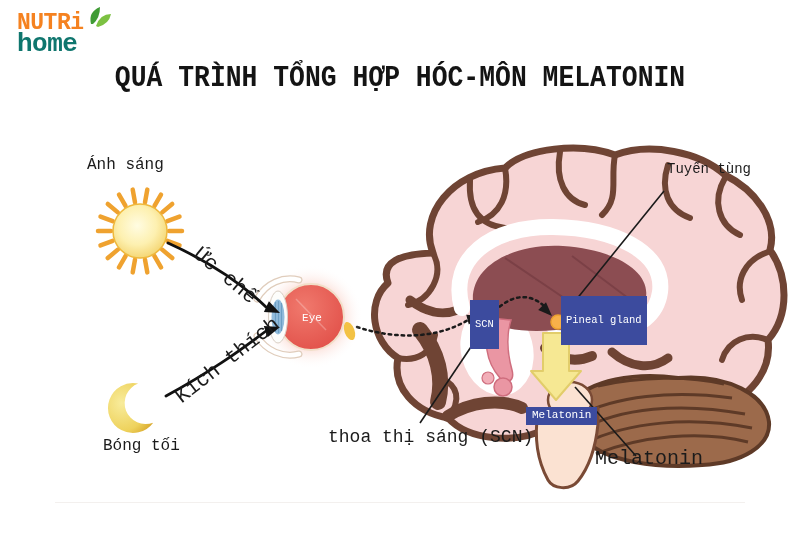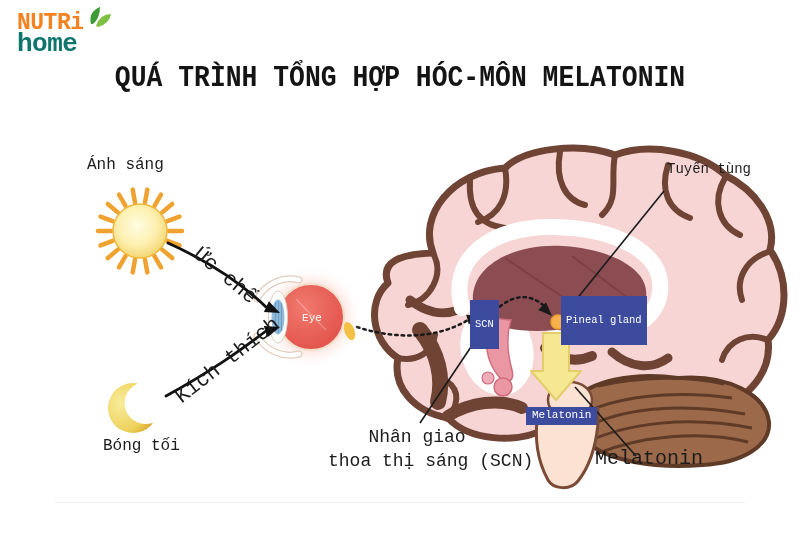--- a/index.html
+++ b/index.html
@@ -223,19 +223,18 @@
   <div class="lbl lbl-arrow kich-thich">Kích thích</div>
 
   <div class="lbl eye-label">Eye</div>
 
   <div class="badge badge-scn">SCN</div>
   <div class="badge badge-pineal">Pineal gland</div>
   <div class="badge badge-melatonin">Melatonin</div>
 
   <div class="lbl tuyen-tung">Tuyển tùng</div>
   <div class="lbl scn-callout">
-    <div>Nhân giao</div>
     <div>thoa thị sáng (SCN)</div>
   </div>
   <div class="lbl melatonin-callout">Melatonin</div>
 
   <div class="footer-line"></div>
 </div>
 
 </body></html>

